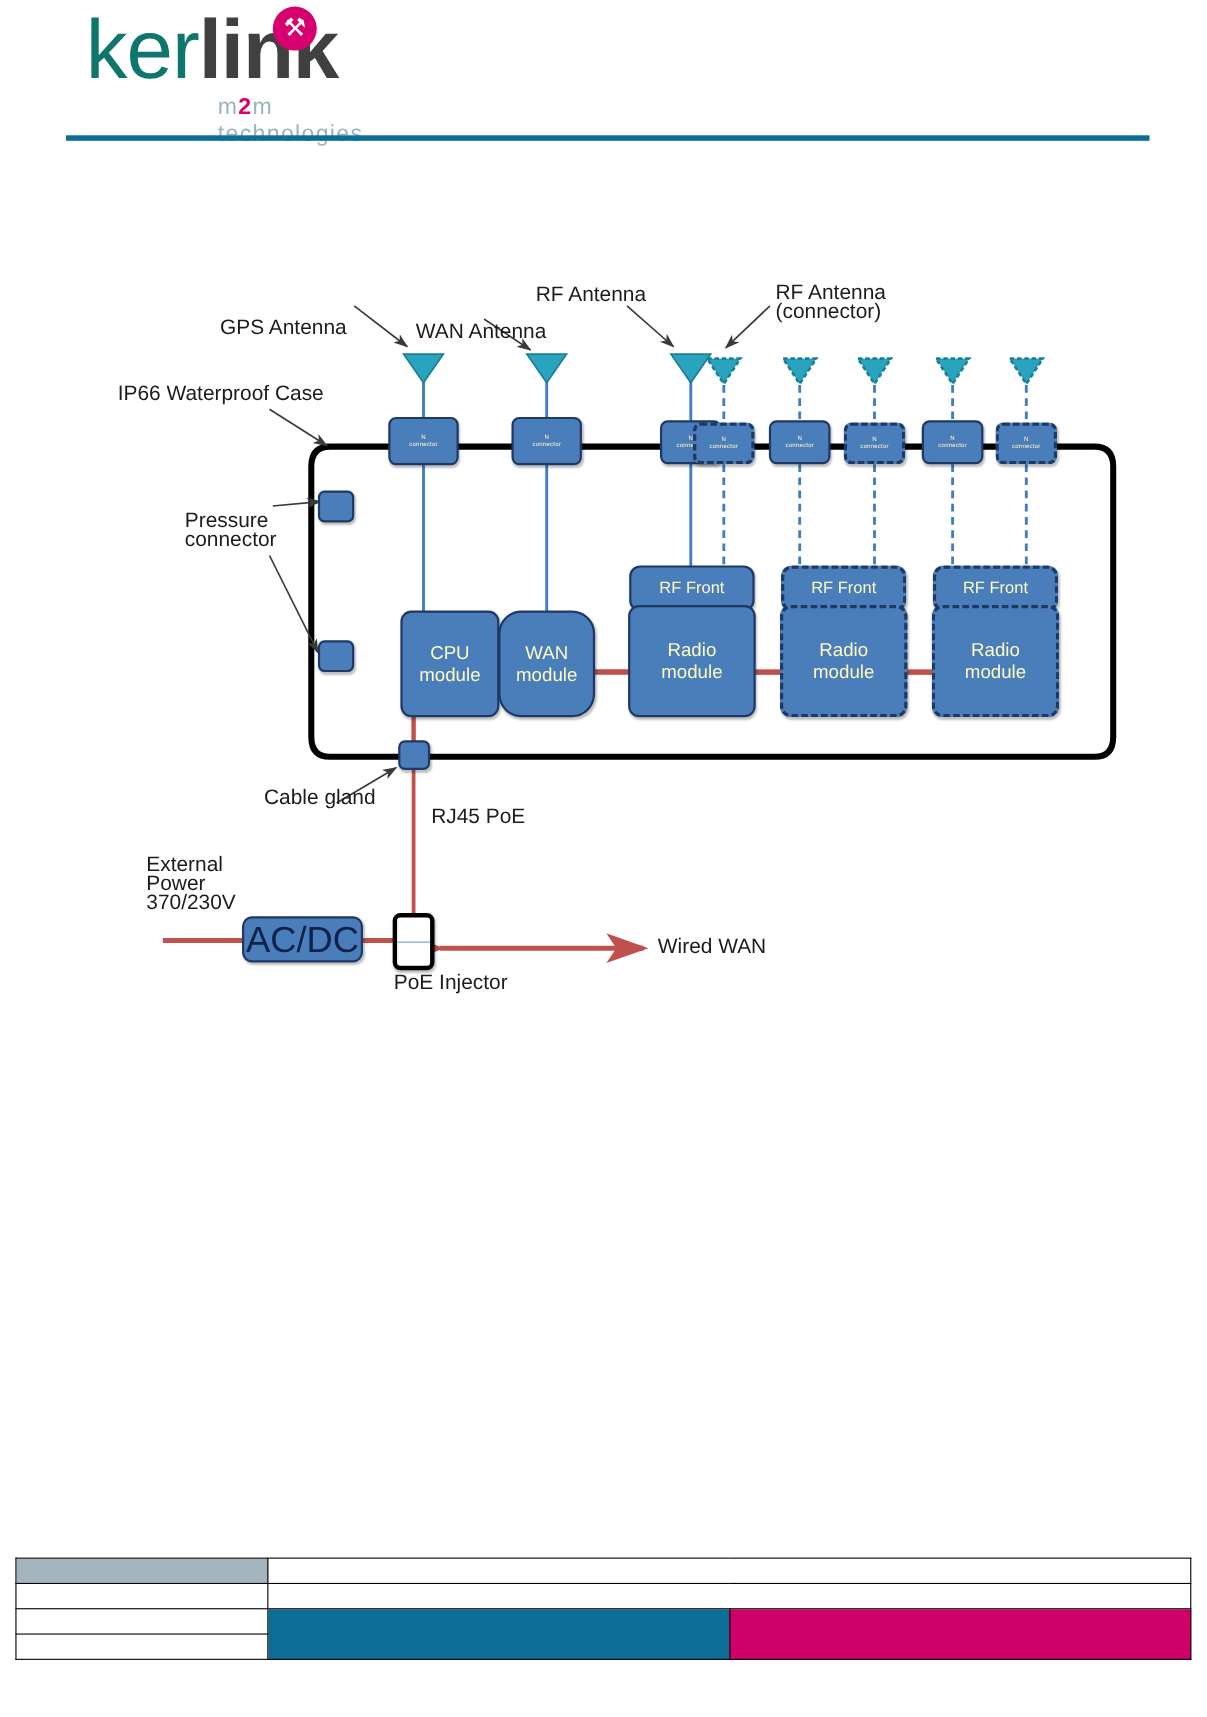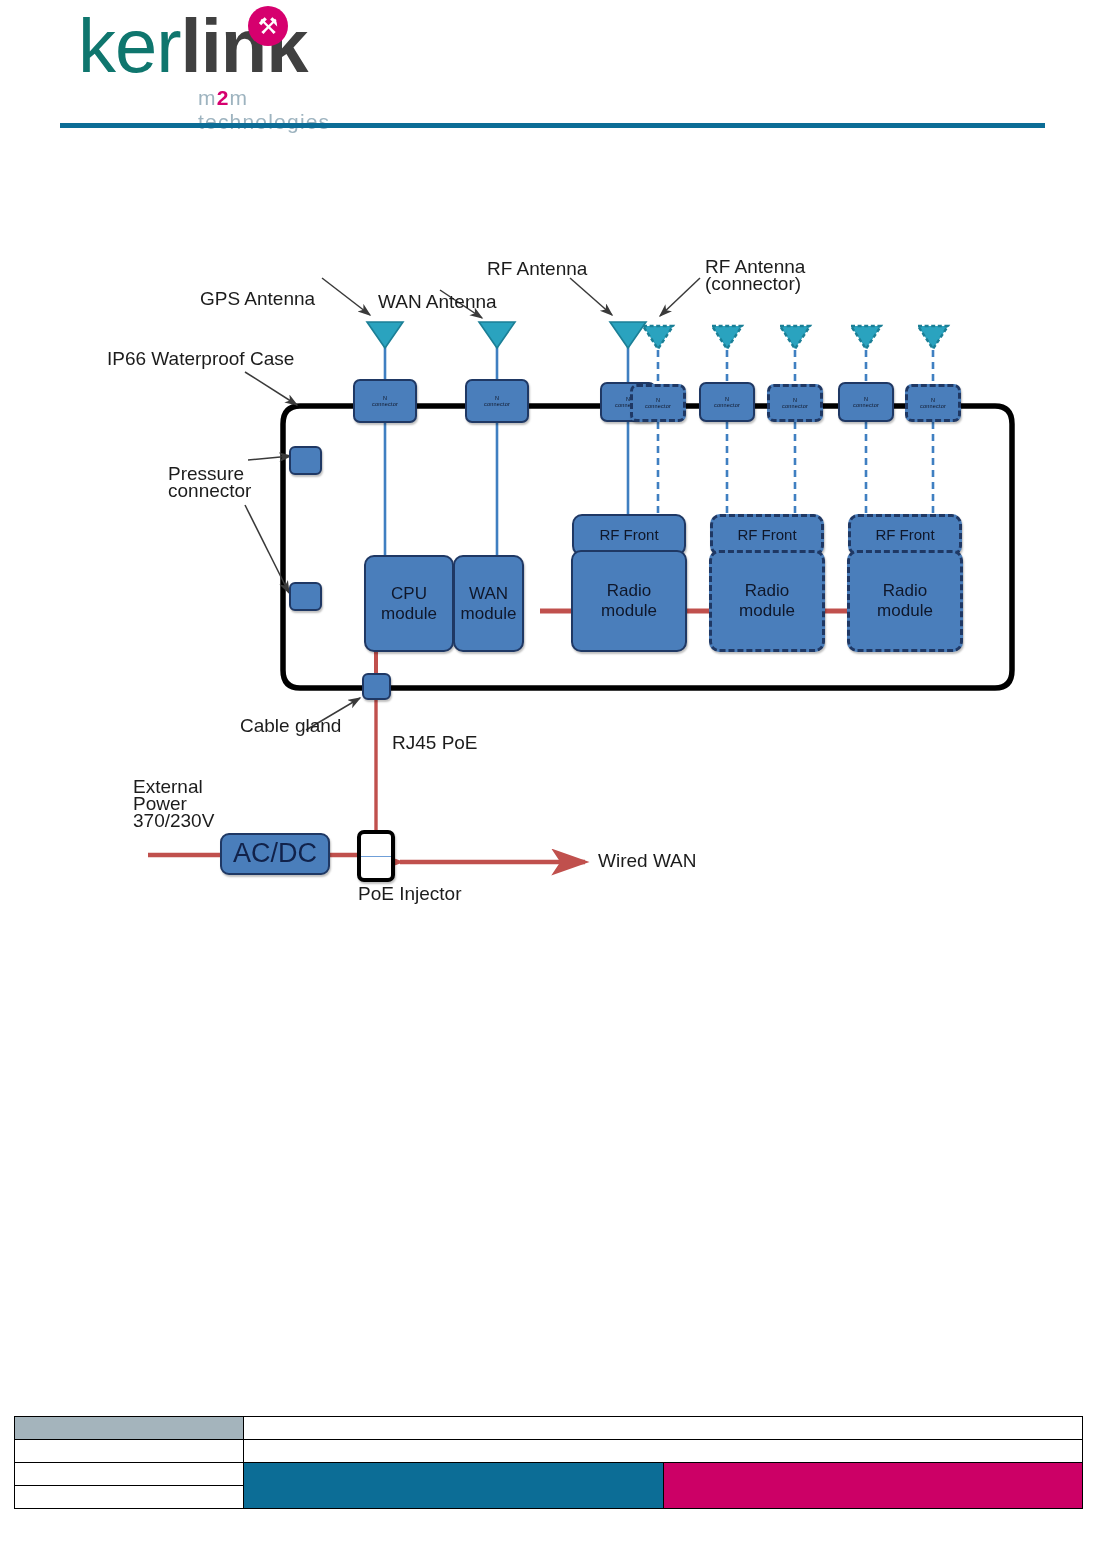--- a/index.html
+++ b/index.html
@@ -31,32 +31,32 @@
   
   #diagram{position:absolute;left:0;top:150px;width:1097px;height:790px;}
   #diagram svg{position:absolute;left:0;top:0;}
 
   .lbl{position:absolute;font-size:19px;color:#1c1c1c;line-height:17px;white-space:pre;}
 
   
   .box{
     position:absolute;box-sizing:border-box;
     background:#4a7ebb;border:2px solid #1f3864;border-radius:10px;
-    color:#0f172a;display:flex;align-items:center;justify-content:center;
+    color:#fef9c3;display:flex;align-items:center;justify-content:center;
     text-align:center;line-height:1.15;
     box-shadow:1px 2px 2px rgba(0,0,0,0.25);
   }
   .box.dashed{border-style:dashed;border-width:3px;border-color:#1f3864;}
   .box.mod{font-size:17px;}
   .box.rffront{font-size:15px;}
   .box.conn{font-size:5.5px;border-radius:7px;letter-spacing:0.2px;}
   .box.conn .c2{font-size:5.5px;}
   .box.small{border-radius:6px;border-width:2px;}
   .box.acdc{
-    background:#4a7ebb;color:#11224a;font-size:27px;border:2px solid #1f3864;border-radius:9px;
+    background:#4a7ebb;color:#11224a;font-size:33px;border:2px solid #1f3864;border-radius:9px;
   }
   .box.poe{background:#ffffff;border:4px solid #000000;border-radius:7px;}
   .poe-split{position:absolute;left:0;right:0;top:50%;height:1px;background:#6f9fd8;}
 
   
   #footer{position:absolute;left:14px;top:1416px;width:1069px;}
   #footer table{border-collapse:collapse;width:1069px;table-layout:fixed;}
   #footer td{border:1.5px solid #000000;height:22px;padding:0;}
   .c-left{width:228px;}
   .f-gray{background:#a4b4bc;height:52px;}
@@ -168,21 +168,21 @@
   <div class="box rffront dashed" style="left:710px;top:364px;width:114px;height:42px;">
     <span>RF Front</span>
   </div>
   <div class="box rffront dashed" style="left:848px;top:364px;width:114px;height:42px;">
     <span>RF Front</span>
   </div>
 
   <div class="box mod" style="left:332px;top:405px;width:90px;height:97px;margin-left:32px;">
     <div><span>CPU</span><br><span>module</span></div>
   </div>
-  <div class="box mod" style="left:453px;top:405px;width:71px;height:97px;">
+  <div class="box mod" style="left:453px;top:405px;width:88px;height:97px;border-radius:21px;">
     <div><span>WAN</span><br><span>module</span></div>
   </div>
   <div class="box mod" style="left:571px;top:400px;width:116px;height:102px;">
     <div><span>Radio</span><br><span>module</span></div>
   </div>
   <div class="box mod dashed" style="left:709px;top:400px;width:116px;height:102px;">
     <div><span>Radio</span><br><span>module</span></div>
   </div>
   <div class="box mod dashed" style="left:847px;top:400px;width:116px;height:102px;">
     <div><span>Radio</span><br><span>module</span></div>

